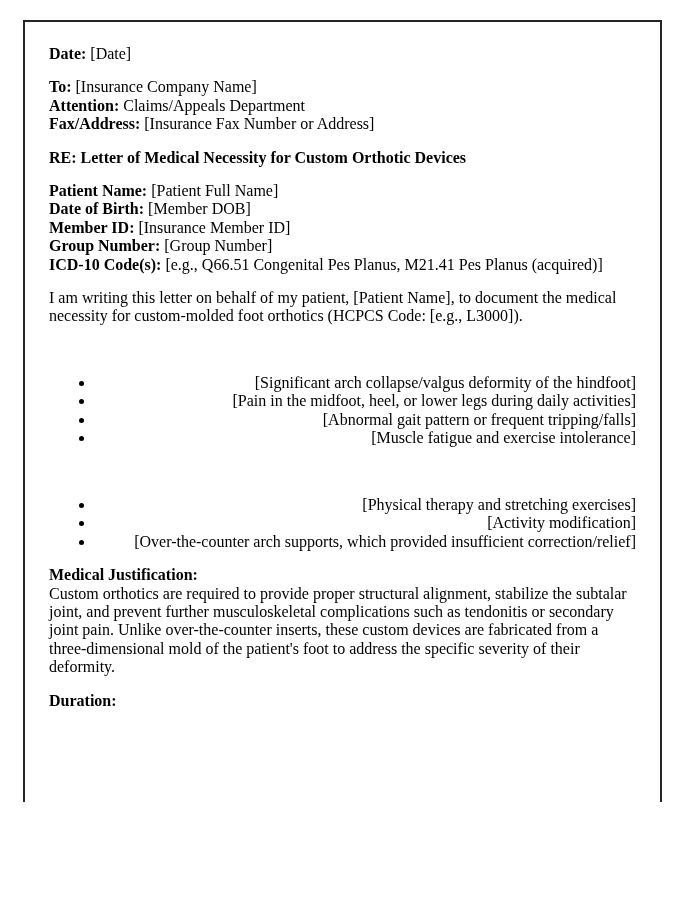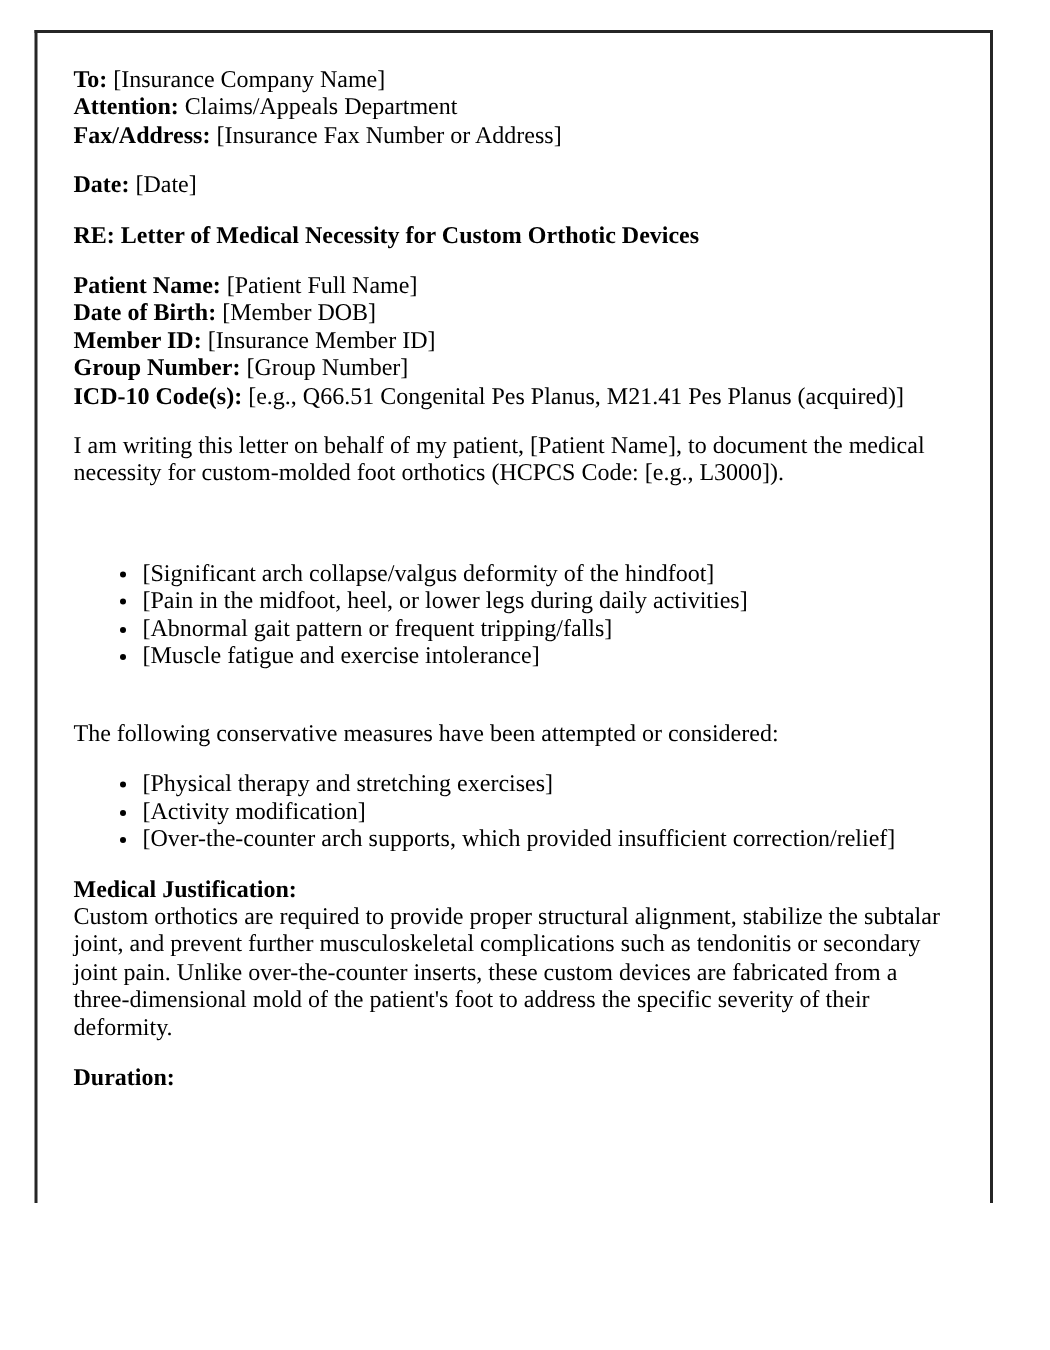--- a/index.html
+++ b/index.html
@@ -32,37 +32,38 @@
   .page p {
     margin: 15px 0;
   }
   .page ul {
     margin: 15px 0;
     padding-left: 46px;
   }
   .page li {
     margin: 0;
     padding: 0;
+    text-align: right;
   }
   strong, .bold {
     font-weight: bold;
   }
 </style>
 </head>
 <body>
 
 <div class="page">
 
+  <p><strong>Date:</strong> <span>[Date]</span></p>
+
   <p>
     <strong>To:</strong> <span>[Insurance Company Name]</span><br>
     <strong>Attention:</strong> <span>Claims/Appeals Department</span><br>
     <strong>Fax/Address:</strong> <span>[Insurance Fax Number or Address]</span>
   </p>
-
-  <p><strong>Date:</strong> <span>[Date]</span></p>
 
   <p><strong>RE: Letter of Medical Necessity for Custom Orthotic Devices</strong></p>
 
   <p>
     <strong>Patient Name:</strong> <span>[Patient Full Name]</span><br>
     <strong>Date of Birth:</strong> <span>[Member DOB]</span><br>
     <strong>Member ID:</strong> <span>[Insurance Member ID]</span><br>
     <strong>Group Number:</strong> <span>[Group Number]</span><br>
     <strong>ICD-10 Code(s):</strong> <span>[e.g., Q66.51 Congenital Pes Planus, M21.41 Pes Planus (acquired)]</span>
   </p>
@@ -76,21 +77,20 @@
 
   <ul>
     <li>[Significant arch collapse/valgus deformity of the hindfoot]</li>
     <li>[Pain in the midfoot, heel, or lower legs during daily activities]</li>
     <li>[Abnormal gait pattern or frequent tripping/falls]</li>
     <li>[Muscle fatigue and exercise intolerance]</li>
   </ul>
 
   <p>
     <br>
-    <span>The following conservative measures have been attempted or considered:</span>
   </p>
 
   <ul>
     <li>[Physical therapy and stretching exercises]</li>
     <li>[Activity modification]</li>
     <li>[Over-the-counter arch supports, which provided insufficient correction/relief]</li>
   </ul>
 
   <p>
     <strong>Medical Justification:</strong><br>

